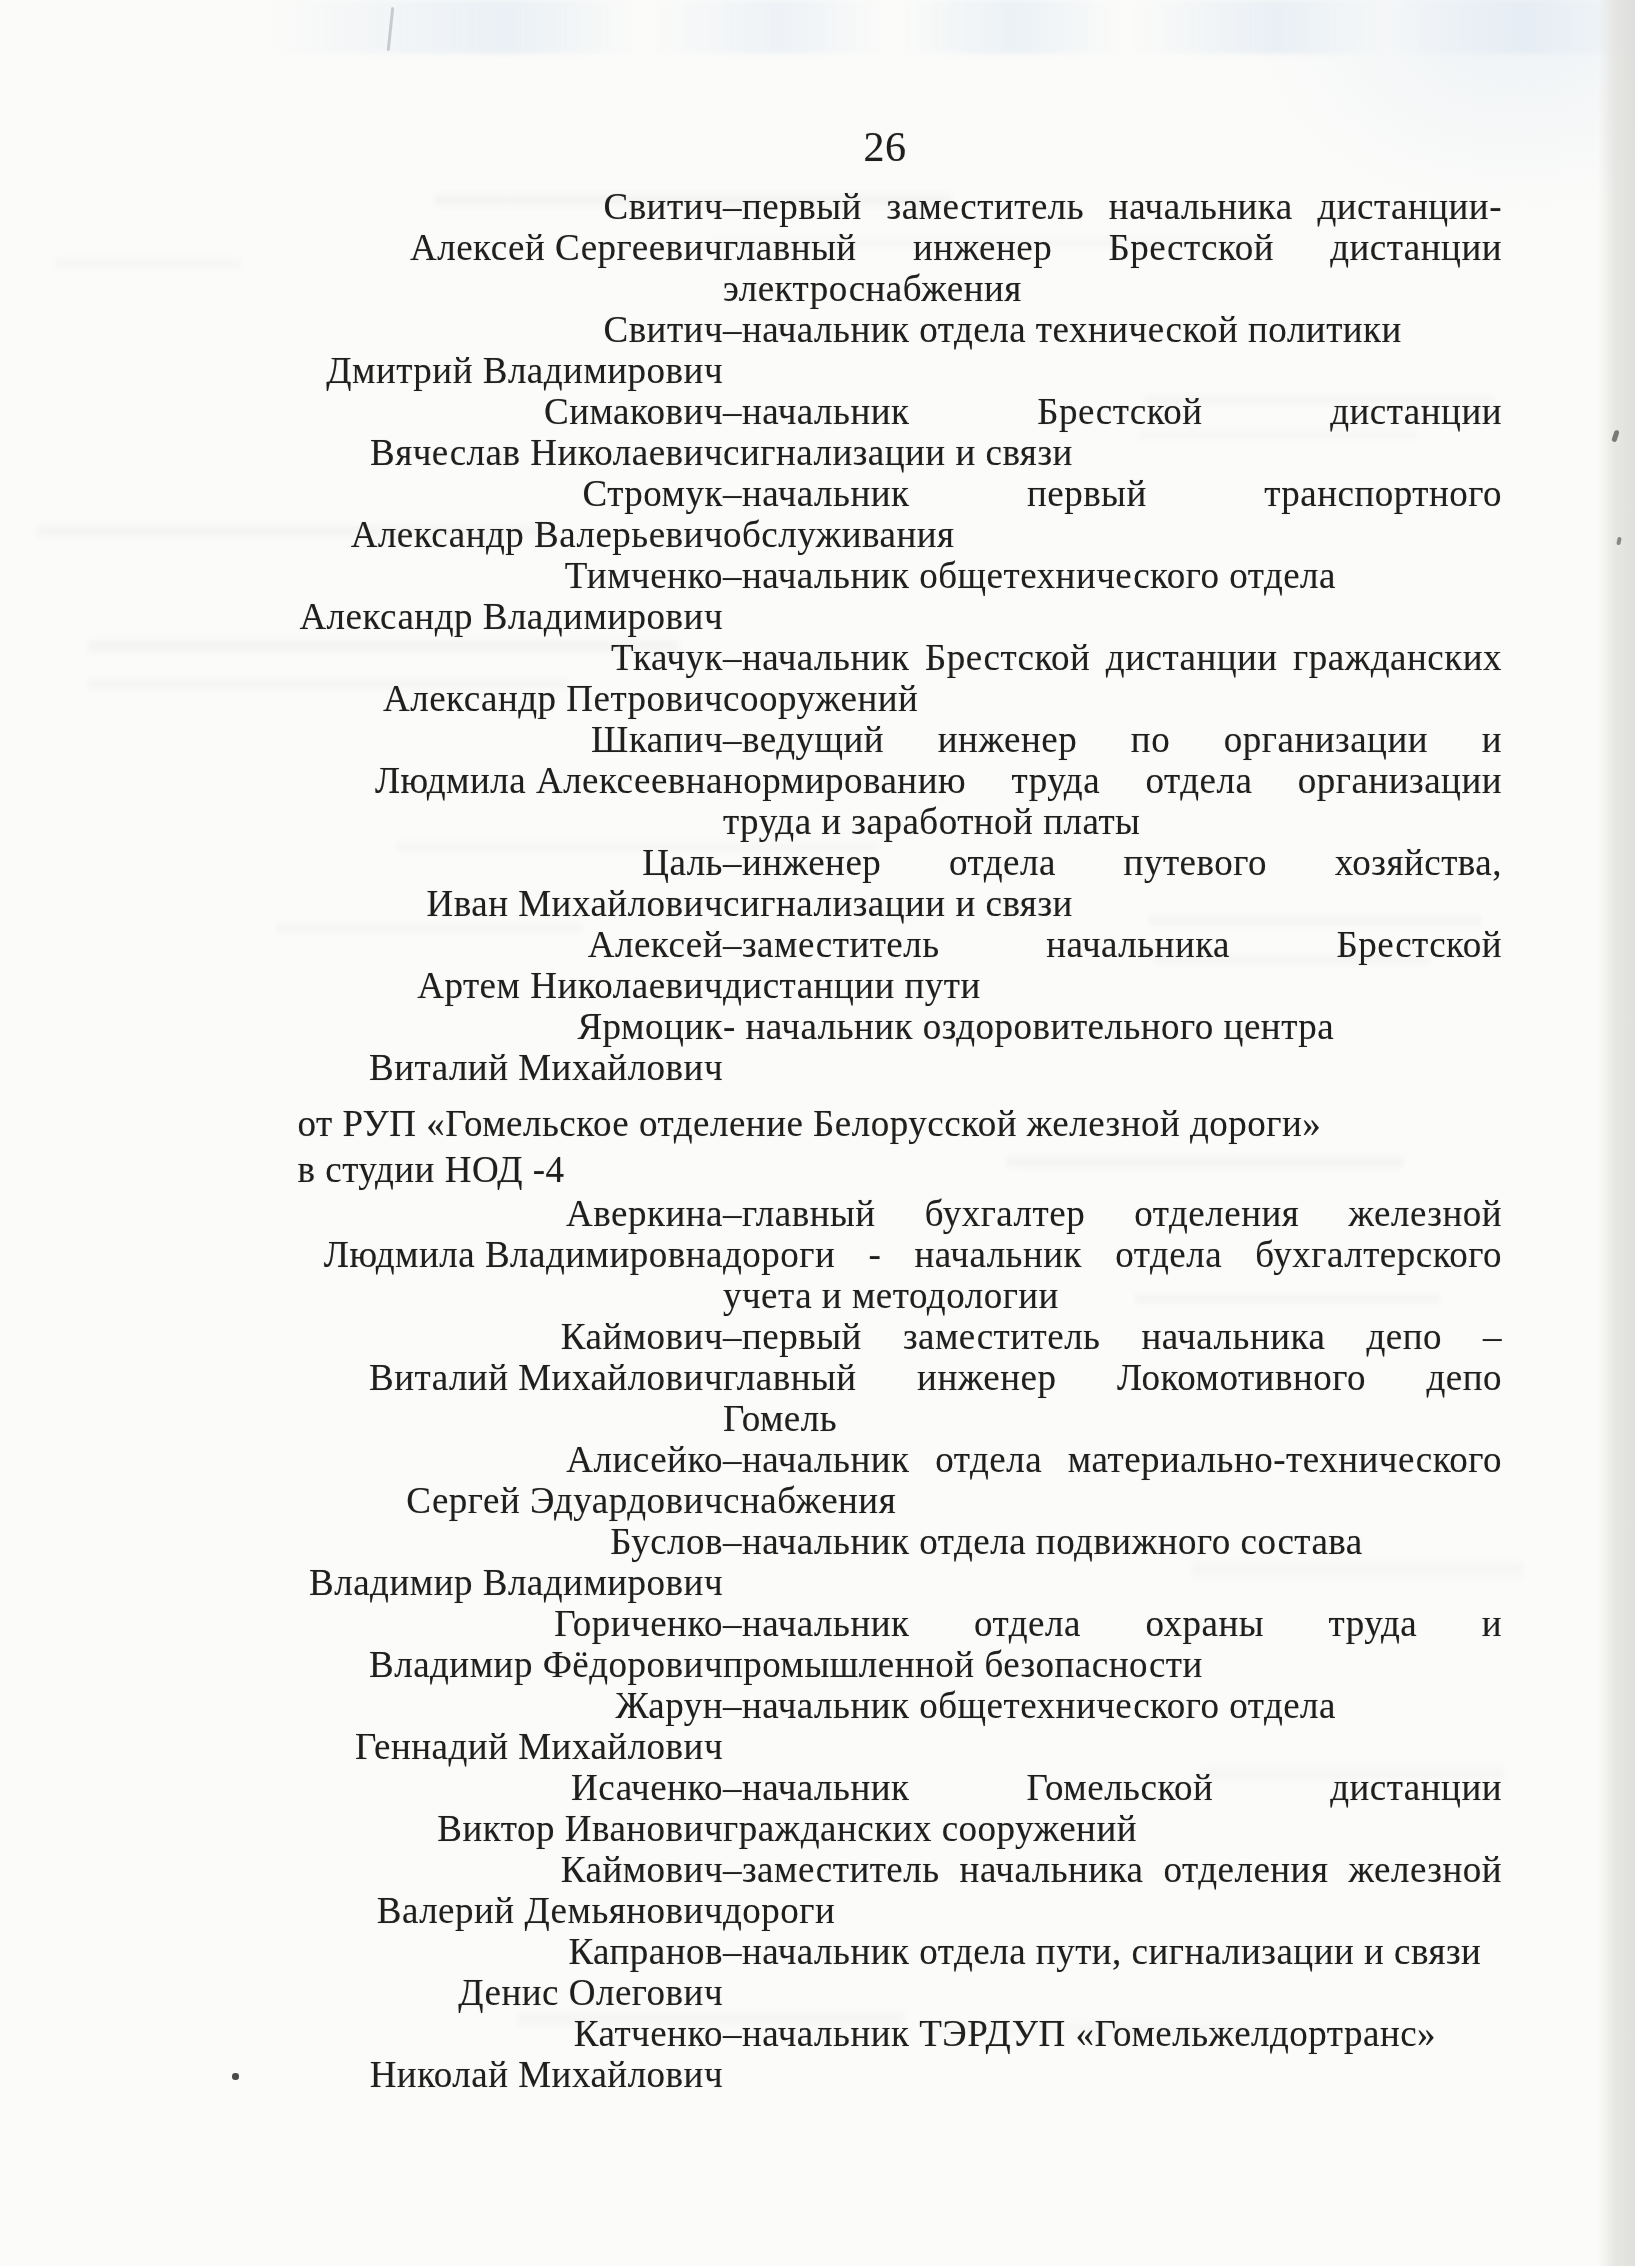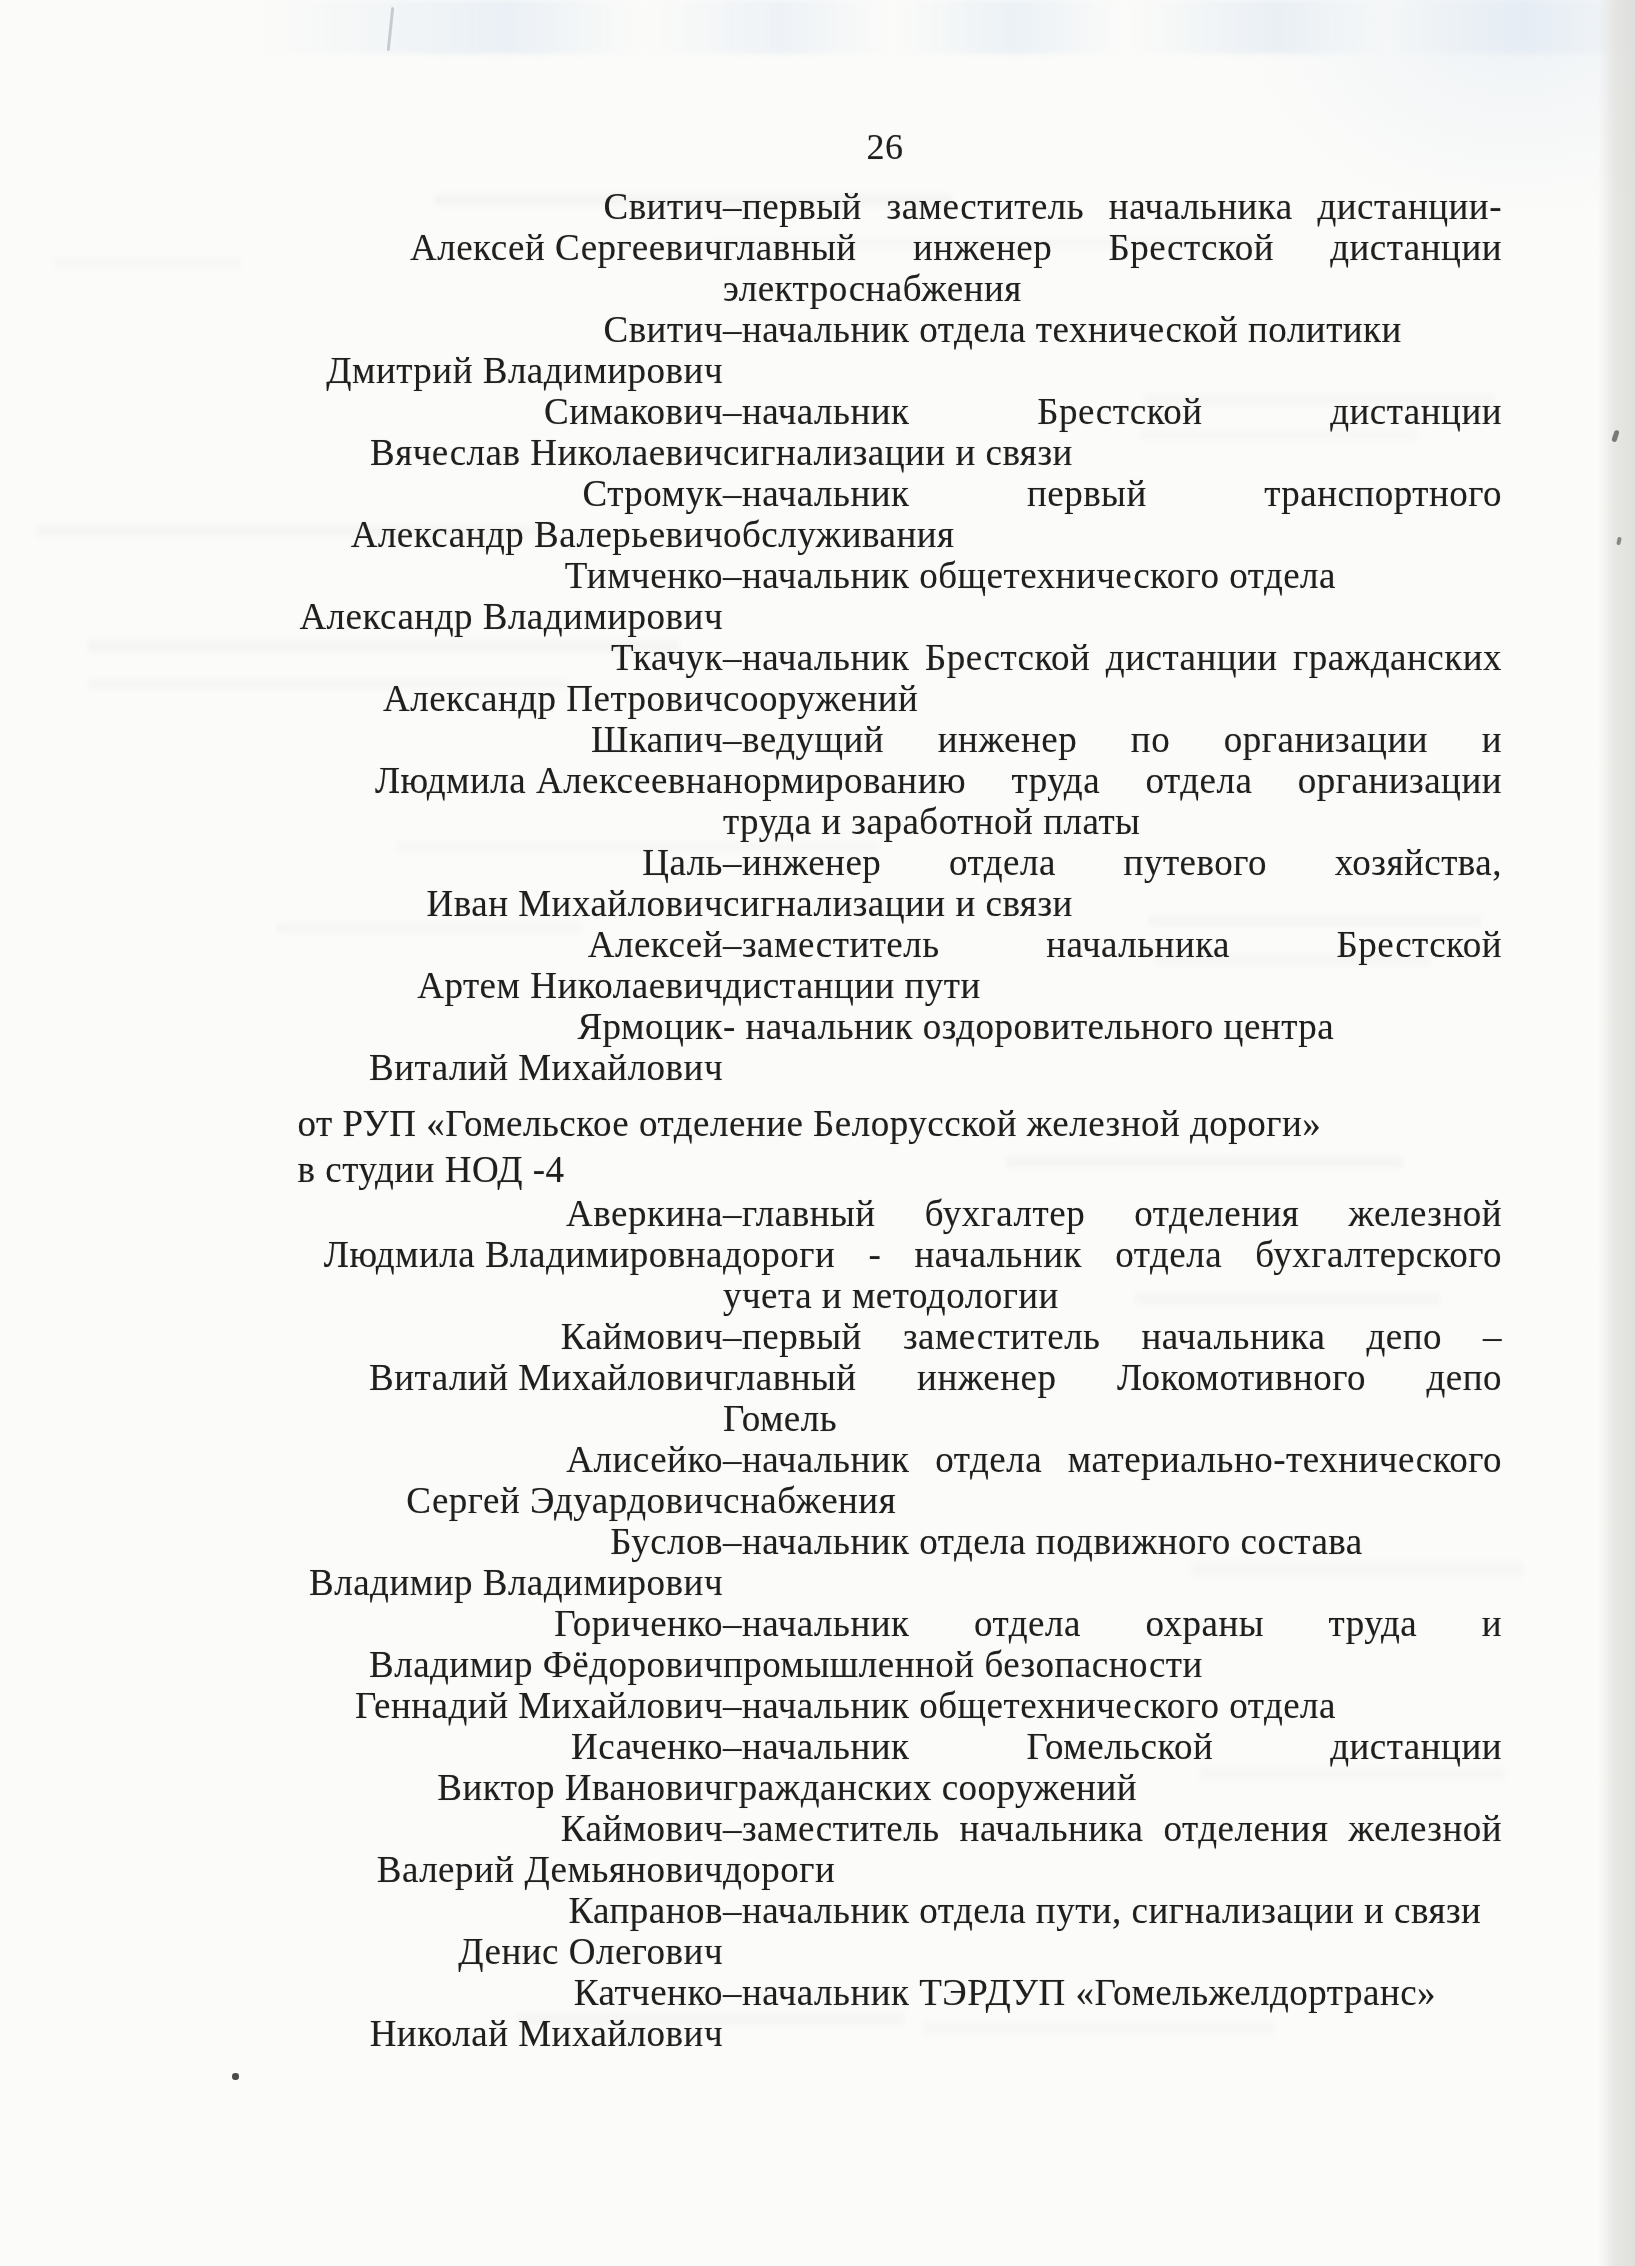--- a/index.html
+++ b/index.html
@@ -45,21 +45,21 @@
     position: absolute;
     left: 268px;
     top: 129px;
     width: 1234px;
     font-size: 37px;
     letter-spacing: 0.5px;
     text-shadow: 0 0 0.9px rgba(25,25,25,0.35);
   }
   .pagenum {
     text-align: center;
-    font-size: 36px;
+    font-size: 42px;
     line-height: 37px;
     margin-bottom: 20px;
   }
   .entry { display: flex; align-items: flex-start; }
   .ncol { width: 455px; flex: none; }
   .pcol { width: 779px; flex: none; }
   .line { line-height: 41px; }
   .ncol .line { white-space: nowrap; text-align: right; }
   .pcol .line.just {
     text-align: justify;
@@ -275,20 +275,21 @@
         <div class="line">Владимир Фёдорович</div>
       </div>
       <div class="pcol">
         <div class="line just">–начальник отдела охраны труда и</div>
         <div class="line">промышленной безопасности</div>
       </div>
     </div>
 
     <div class="entry">
       <div class="ncol">
+        <div class="line">Жарун</div>
         <div class="line">Геннадий Михайлович</div>
       </div>
       <div class="pcol">
         <div class="line">–начальник общетехнического отдела</div>
       </div>
     </div>
 
     <div class="entry">
       <div class="ncol">
         <div class="line">Исаченко</div>

